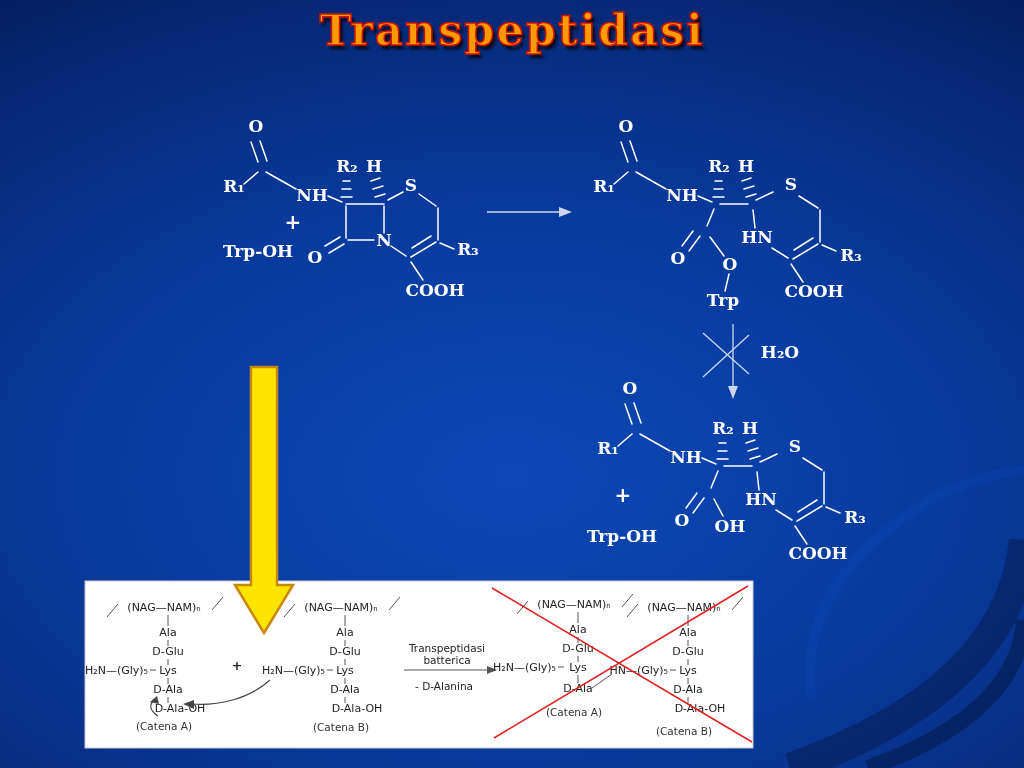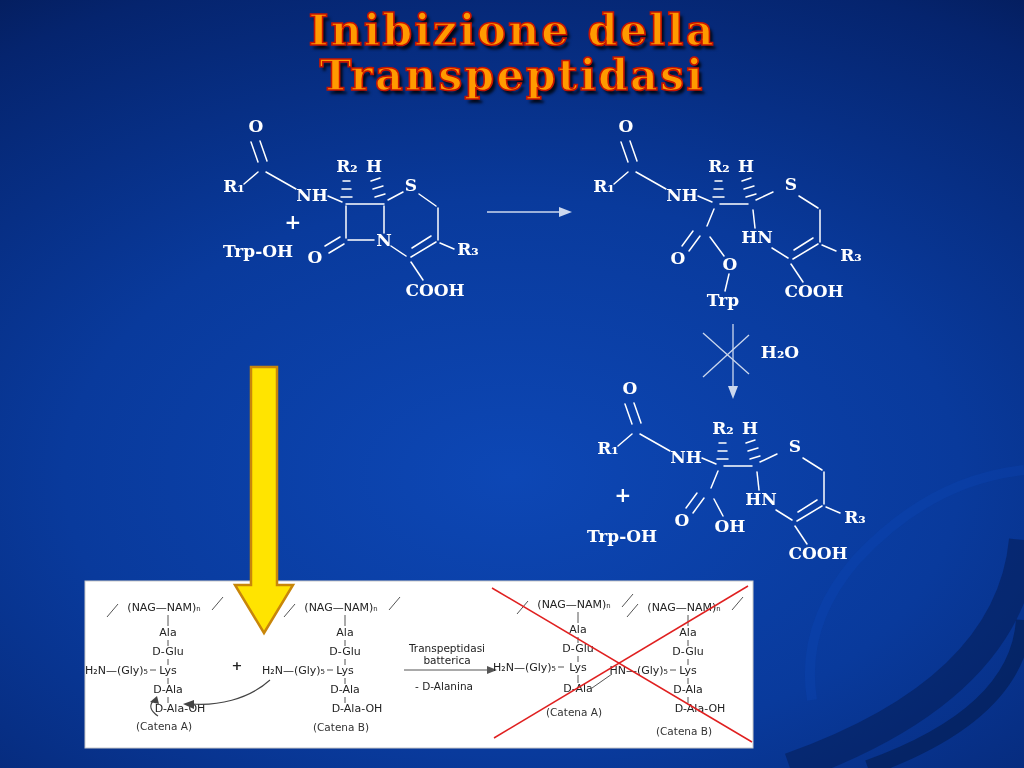--- a/index.html
+++ b/index.html
@@ -37,21 +37,20 @@
   .curve { stroke:#444; stroke-width:1.1; fill:none; }
   .curve-head { fill:#444; }
   .cross line { stroke: var(--cross-red,#e02020); stroke-width:1.5; }
 </style>
 </head>
 <body>
 
 <div class="slide">
 
   <div class="title-block">
-    <div class="title-line">Inibizione della</div>
     <div class="title-line">Transpeptidasi</div>
   </div>
 
   <svg class="scene" width="1024" height="768" viewBox="0 0 1024 768">
 
     <g>
       <path class="swirl" d="M 790 768 Q 1010 690 1024 540" stroke="#051d55" stroke-width="30" opacity="0.55"></path>
       <path class="swirl" d="M 868 768 Q 1018 714 1024 620" stroke="#041948" stroke-width="16" opacity="0.55"></path>
       <path class="swirl" d="M 1024 470 Q 930 480 856 560 Q 800 625 812 700" stroke="#0c4ec2" stroke-width="10" opacity="0.22"></path>
     </g>

